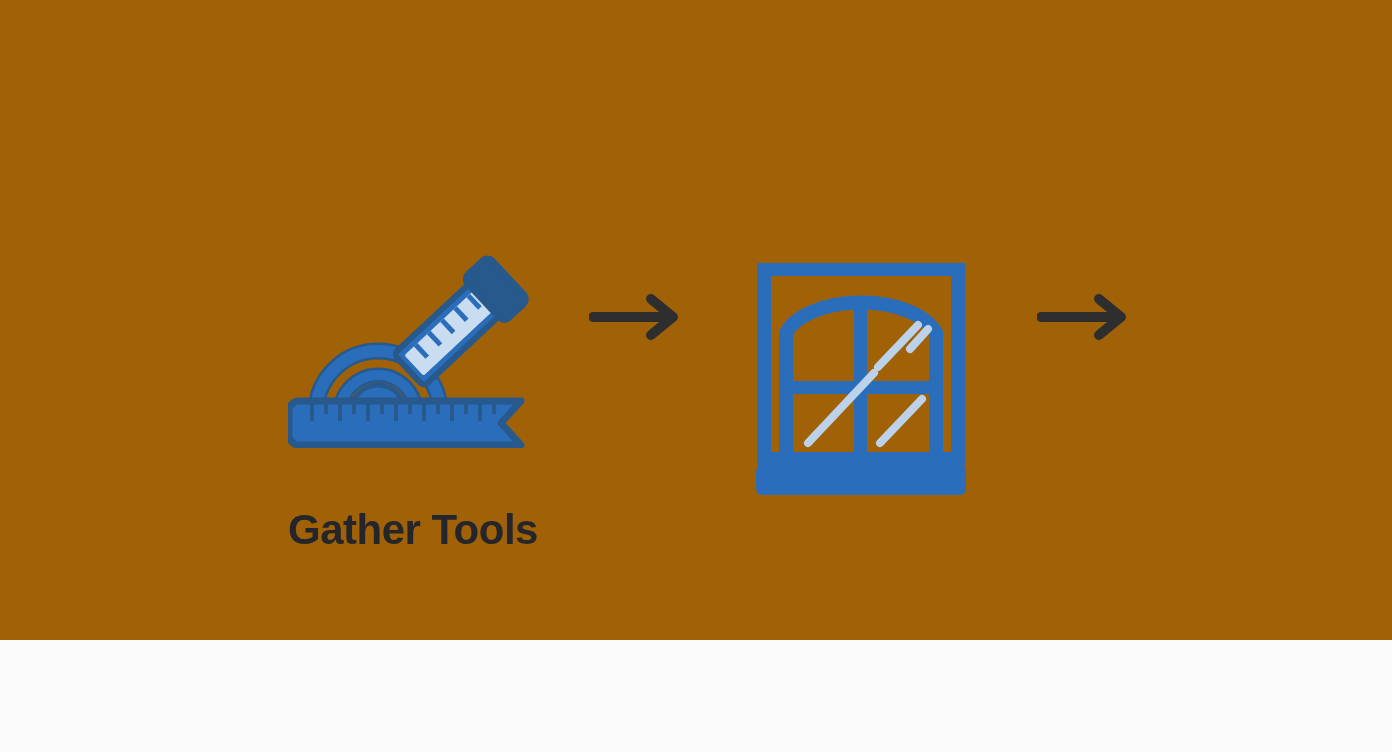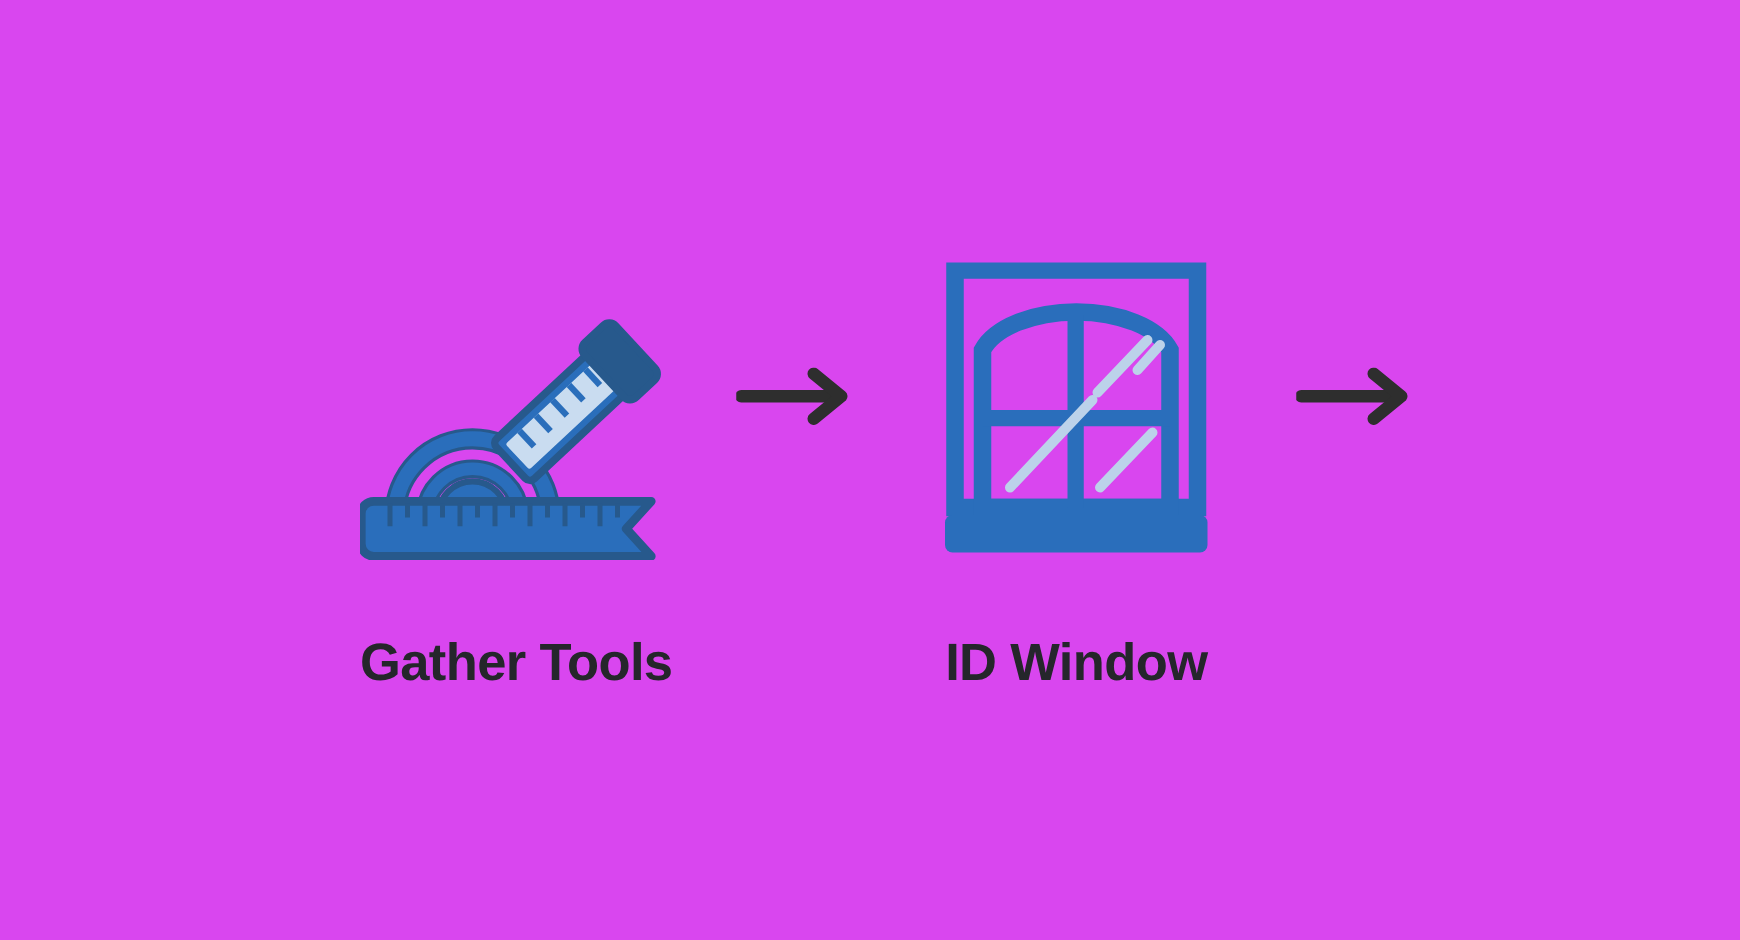--- a/index.html
+++ b/index.html
@@ -10,22 +10,22 @@
     width: 1392px;
     height: 752px;
     background: #fbfbfb;
     font-family: "Liberation Sans", sans-serif;
     overflow: hidden;
   }
 
   .canvas {
     position: relative;
     width: 1392px;
-    height: 752px;
-    background: #d946ef;
+    height: 640px;
+    background: #a16207;
   }
 
   .flow {
     position: absolute;
     left: 0;
     top: 0;
     width: 1392px;
     height: 752px;
     display: flex;
     flex-direction: row;
@@ -145,21 +145,20 @@
           <g stroke="#bcd2ea" stroke-width="8" stroke-linecap="round">
             <line x1="132" y1="104" x2="172" y2="62"></line>
             <line x1="164" y1="86" x2="182" y2="66"></line>
             <line x1="62" y1="180" x2="128" y2="110"></line>
             <line x1="134" y1="180" x2="176" y2="136"></line>
           </g>
 
           <rect x="10" y="202" width="210" height="30" rx="6" fill="#2a6ebb"></rect>
         </svg>
       </div>
-      <div class="step-label">ID Window</div>
     </div>
 
     <div class="arrow-wrap">
       <span>
         <svg width="96" height="46" viewBox="0 0 96 46" aria-hidden="true">
           <line x1="4" y1="23" x2="72" y2="23" stroke="#2e2e2e" stroke-width="10" stroke-linecap="round"></line>
           <polyline points="62,5 84,23 62,41" fill="none" stroke="#2e2e2e" stroke-width="10" stroke-linecap="round" stroke-linejoin="round"></polyline>
         </svg>
       </span>
     </div>

